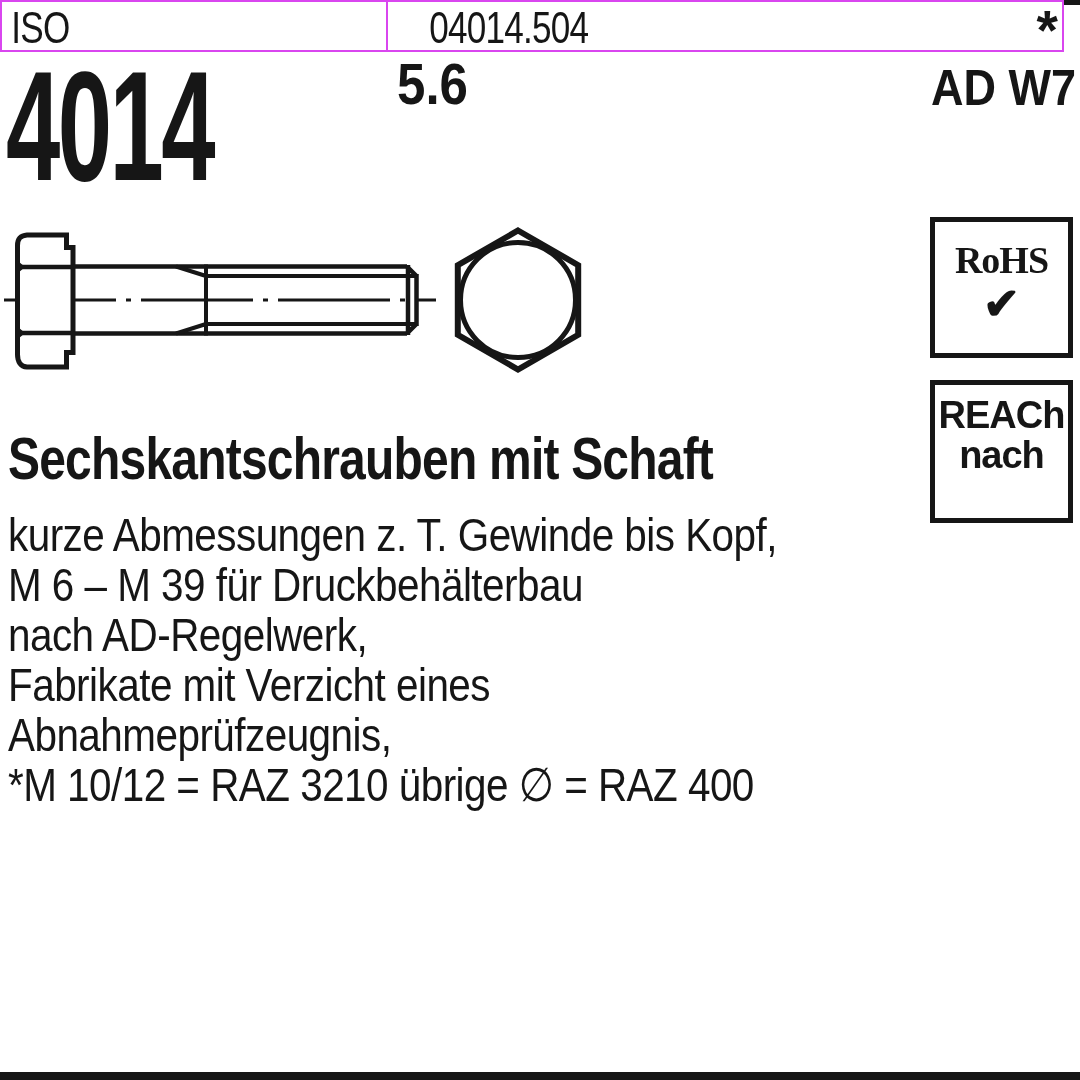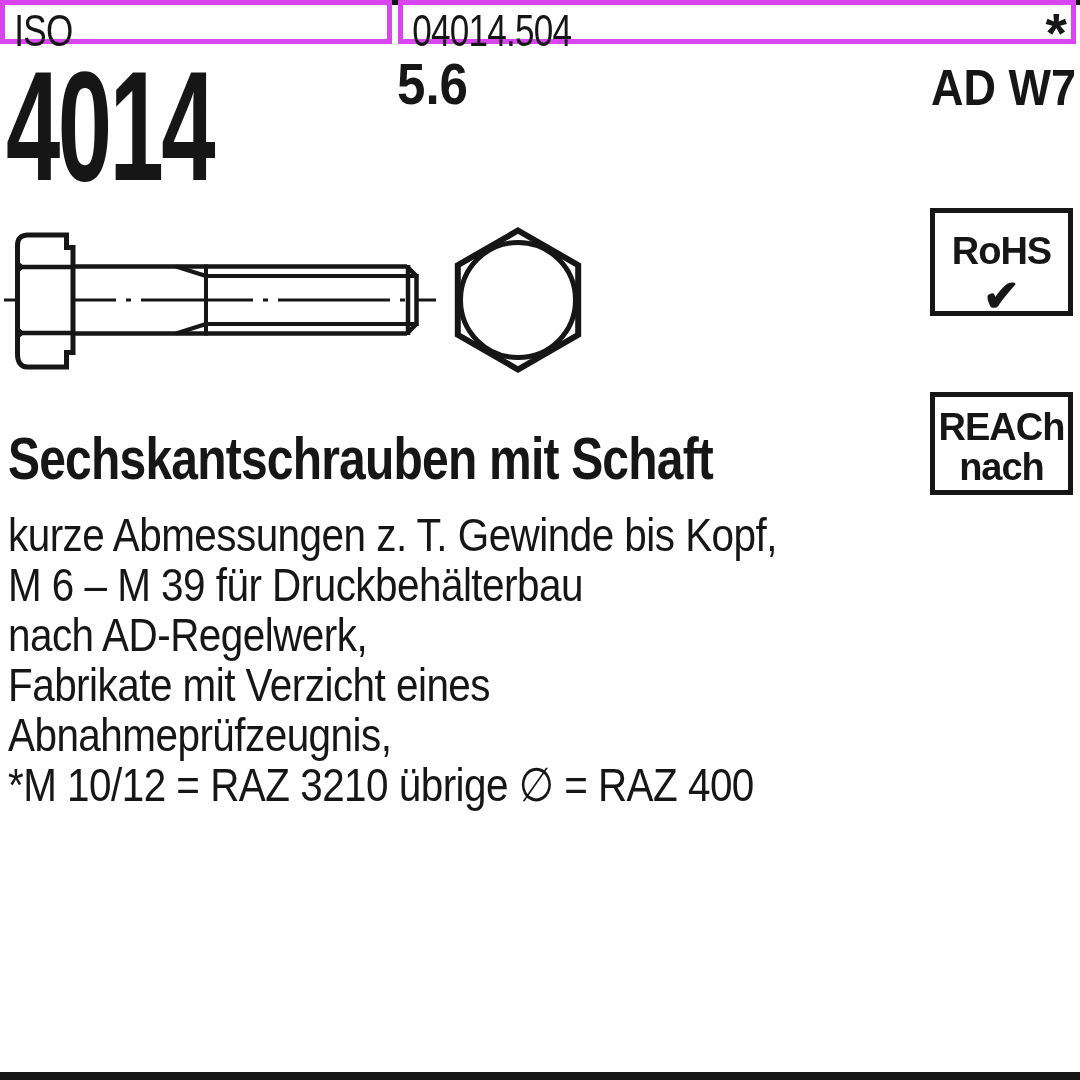--- a/index.html
+++ b/index.html
@@ -8,21 +8,21 @@
     font-family:"Liberation Sans", sans-serif;color:#161616;overflow:hidden;
   }
   .abs{position:absolute;white-space:nowrap;}
   .cx63{transform:scaleX(.63);transform-origin:0 0;}
   .cx78{transform:scaleX(.78);transform-origin:0 0;display:inline-block;}
   .cx80{transform:scaleX(.80);transform-origin:0 0;}
   .cx86{transform:scaleX(.86);transform-origin:0 0;}
   .cx88{transform:scaleX(.88);transform-origin:0 0;}
   .cx90r{transform:scaleX(.90);transform-origin:100% 0;}
   .bar{position:absolute;left:0;width:1080px;background:#161616;}
-  .cellbox{position:absolute;top:0;height:44px;border:5px solid #d946ef;background:#fff;box-sizing:border-box;}
+  .cellbox{position:absolute;top:0;height:52px;border:2px solid #d946ef;background:#fff;box-sizing:border-box;}
   .celltext{font-size:45px;line-height:46px;padding:3px 0 0 12px;letter-spacing:-1px;}
   .asterisk{position:absolute;right:4px;top:-4px;font-size:55px;font-weight:bold;}
   .bignum{font-size:155px;font-weight:bold;line-height:1;letter-spacing:-4px;}
   .strength{font-size:58px;font-weight:bold;line-height:1;}
   .approval{font-size:50px;font-weight:bold;line-height:1;text-align:right;}
   .badge{position:absolute;left:930px;border:5px solid #161616;background:#fff;box-sizing:border-box;text-align:center;}
   .rohs-label{font-size:38px;font-weight:bold;line-height:1;padding-top:19px;letter-spacing:-1px;}
   .rohs-check{font-size:44px;line-height:1;font-weight:bold;margin-top:4px;}
   .reach-line{font-size:38px;font-weight:bold;line-height:40px;letter-spacing:-1px;}
   .reach-pad{padding-top:10px;}
@@ -33,21 +33,21 @@
 <body>
 
 <div class="canvas">
 
   <div class="bar" style="top:0;height:5px;"></div>
 
   <div class="cellbox" style="left:0;width:392px;">
     <span class="celltext cx78">ISO</span>
   </div>
 
-  <div class="cellbox" style="left:398px;width:678px;">
+  <div class="cellbox" style="left:386px;width:678px;padding-left:32px;">
     <span class="celltext cx78">04014.504</span>
     <span class="asterisk">*</span>
   </div>
 
   <div class="abs bignum cx63" style="left:6px;top:49px;">4014</div>
 
   <div class="abs strength cx88" style="left:397px;top:55px;">5.6</div>
 
   <div class="abs approval cx90r" style="right:4px;top:63px;">AD W7</div>
 
@@ -61,26 +61,26 @@
       <path d="M176,56.5 L206,66 M176,123.5 L206,114 M206,54.5 V125.5" stroke-width="4"></path>
       <path d="M206,66 H416 M206,114 H416" stroke-width="4"></path>
       <path d="M408,55 V125 M407,56.5 L416.5,66 M407,123.5 L416.5,114 M416.5,64 V116" stroke-width="4.5"></path>
     </g>
     <g stroke="#161616">
       <polygon fill="#ffffff" stroke-width="6" points="518,20.5 578.2,55.2 578.2,124.8 518,159.5 457.8,124.8 457.8,55.2"></polygon>
       <circle cx="518" cy="90" r="57.5" fill="none" stroke-width="5"></circle>
     </g>
   </svg>
 
-  <div class="badge" style="top:208px;width:143px;height:108px;">
+  <div class="badge" style="top:217px;width:143px;height:141px;font-family:Liberation Serif, serif;">
     <div class="rohs-label">RoHS</div>
     <div class="rohs-check">✔</div>
   </div>
 
-  <div class="badge reach-pad" style="top:392px;width:143px;height:103px;">
+  <div class="badge reach-pad" style="top:380px;width:143px;height:143px;">
     <div class="reach-line">REACh</div>
     <div class="reach-line">nach</div>
   </div>
 
   <div class="abs title cx80" style="left:8px;top:429px;">Sechskantschrauben mit Schaft</div>
 
   <div class="abs desc cx86" style="left:8px;top:510px;">
     <div>kurze Abmessungen z. T. Gewinde bis Kopf,</div>
     <div>M 6 – M 39 für Druckbehälterbau</div>
     <div>nach AD-Regelwerk,</div>

